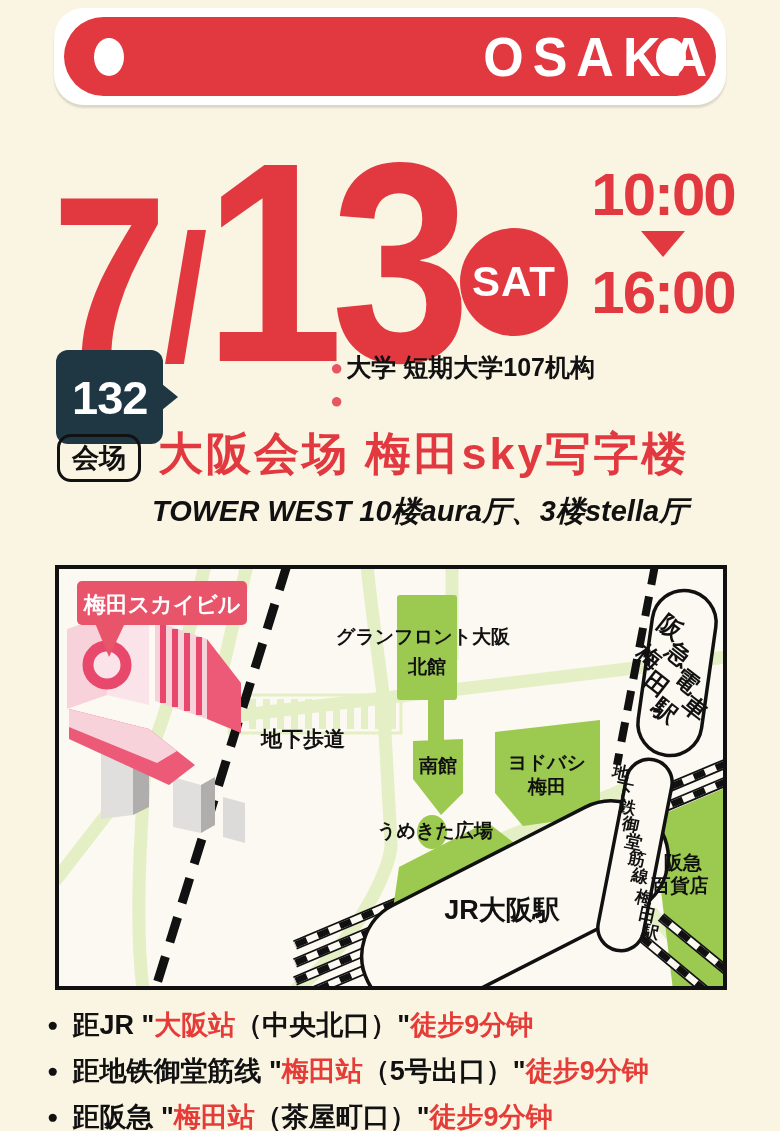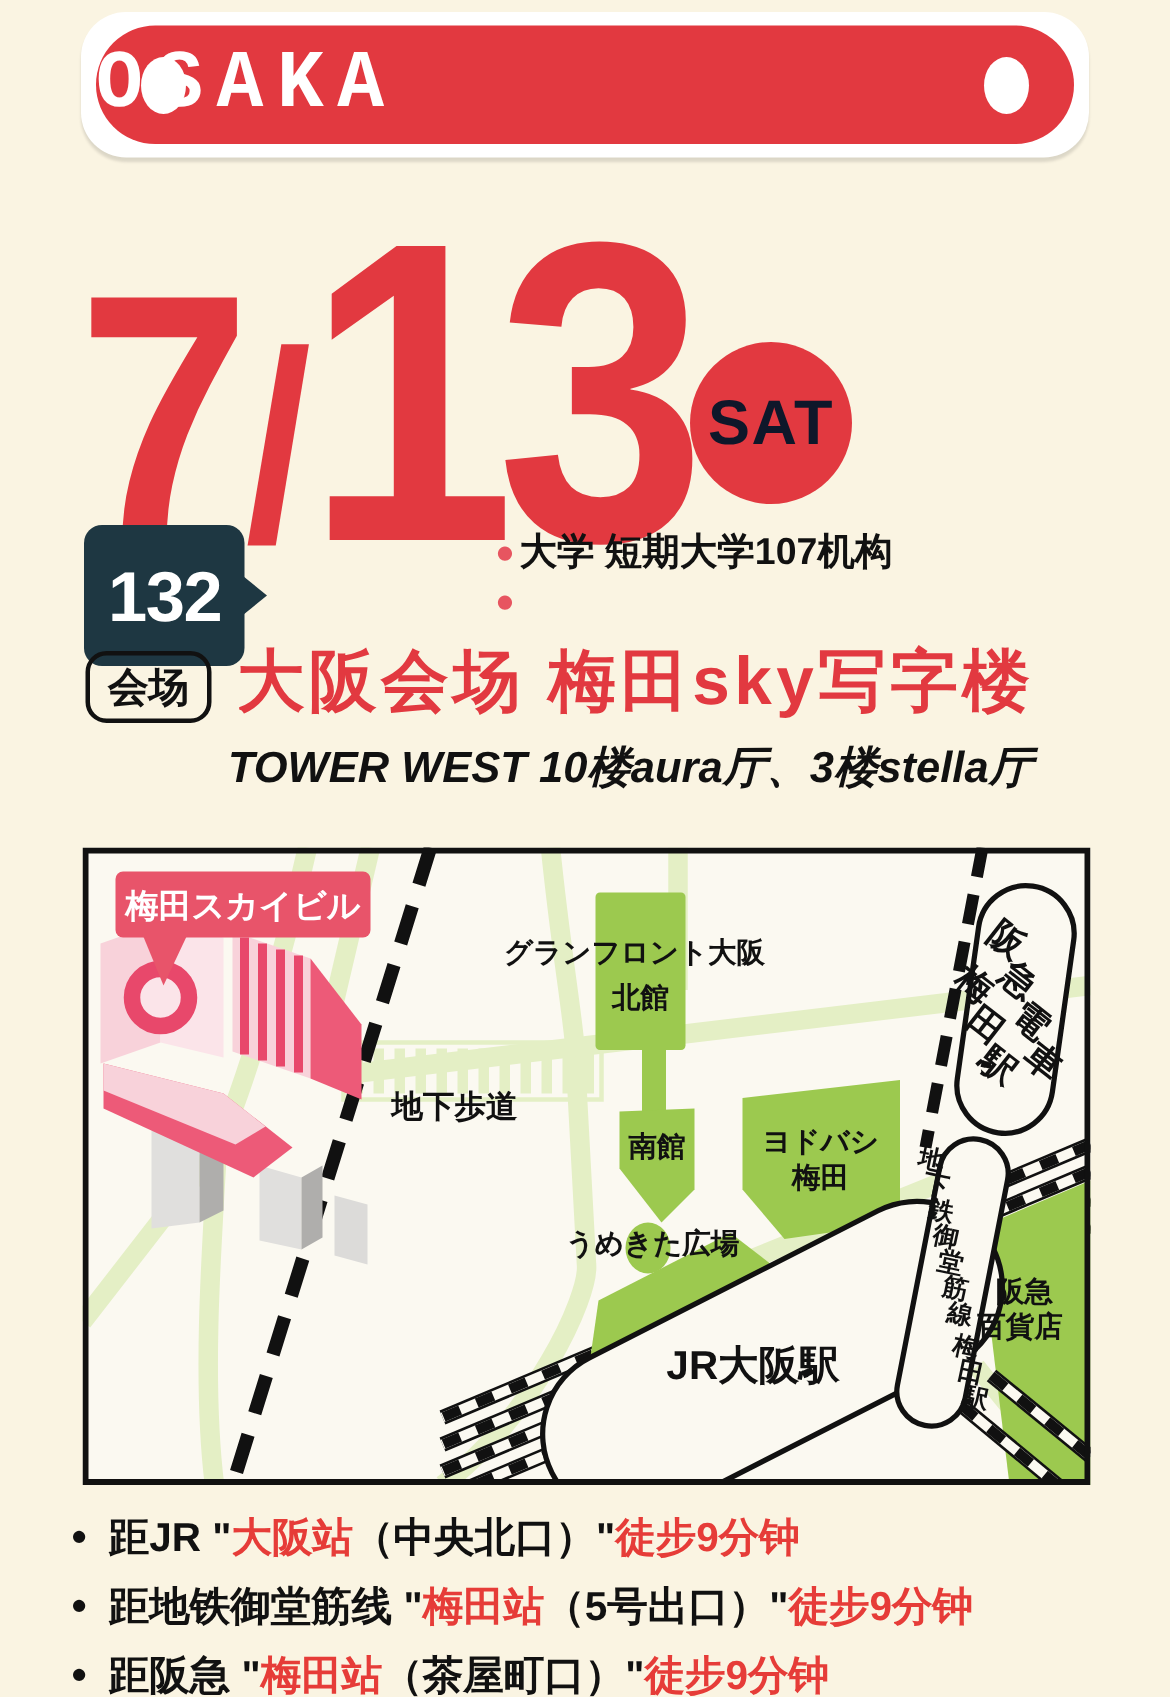--- a/index.html
+++ b/index.html
@@ -9,35 +9,35 @@
   }
   html,body{margin:0;padding:0;background:var(--cream);}
   .stage{position:relative;width:780px;height:1131px;background:var(--cream);
     font-family:"Liberation Sans","DejaVu Sans",sans-serif;overflow:hidden;color:var(--ink);}
   .abs{position:absolute;}
 
   
   .banner{left:54px;top:8px;width:672px;height:97px;background:#fff;border-radius:30px;
     box-shadow:0 3px 2px rgba(0,0,0,.12);}
   .banner-red{position:absolute;left:10px;right:10px;top:9px;bottom:9px;background:var(--accent);
-    border-radius:42px;display:flex;align-items:center;justify-content:flex-start;font-family:Liberation Mono, monospace;}
+    border-radius:42px;display:flex;align-items:center;justify-content:flex-end;}
   .banner-hole{position:absolute;top:50%;transform:translateY(-50%);width:30px;height:38px;
     background:#fff;border-radius:50%;}
   .hole-l{left:30px;} .hole-r{right:30px;}
   .banner-title{color:#fff;font-size:52px;font-weight:800;letter-spacing:9px;transform:scaleY(1.05);}
 
   
   .dateblock{left:52px;top:120px;display:flex;align-items:baseline;transform:scaleX(0.88);
     transform-origin:left bottom;color:var(--accent);font-weight:800;white-space:nowrap;}
   .d-month{font-size:235px;line-height:1;}
   .d-slash{font-size:180px;line-height:1;margin:0 -4px;}
   .d-day{font-size:285px;line-height:1;letter-spacing:-14px;}
   .sat-circle{left:460px;top:228px;width:108px;height:108px;border-radius:50%;background:var(--accent);
     display:flex;align-items:center;justify-content:center;}
-  .sat-txt{color:#0f172a;font-size:42px;font-weight:800;letter-spacing:1px;}
+  .sat-txt{color:#ffffff;font-size:42px;font-weight:800;letter-spacing:1px;}
   .times{left:578px;top:165px;width:170px;display:flex;flex-direction:column;align-items:center;}
   .time-txt{color:var(--accent);font-size:60px;font-weight:800;line-height:1;letter-spacing:-2px;}
   .tri-down{width:0;height:0;border-left:22px solid transparent;border-right:22px solid transparent;
     border-top:26px solid var(--accent);margin:6px 0;}
 
   
   .badge{left:56px;top:350px;height:62px;background:var(--badge);border-radius:12px;
     display:flex;align-items:center;padding:16px 16px;color:#fff;}
   .badge-arrow{position:absolute;right:-15px;top:50%;transform:translateY(-50%);width:0;height:0;
     border-top:13px solid transparent;border-bottom:13px solid transparent;border-left:16px solid var(--badge);}
@@ -84,20 +84,25 @@
     </div>
   </div>
 
   <div class="abs dateblock">
     <span class="d-month">7</span>
     <span class="d-slash">/</span>
     <span class="d-day">13</span>
   </div>
   <div class="abs sat-circle">
     <span class="sat-txt">SAT</span>
+  </div>
+  <div class="abs times">
+    <span class="time-txt">10:00</span>
+    <span class="tri-down"></span>
+    <span class="time-txt">16:00</span>
   </div>
 
   <div class="abs badge">
     <span class="badge-num">132</span>
     <span class="badge-arrow"></span>
   </div>
   <ul class="abs stats-list" id="stats-list">
       <li>
         <span class="stat-bullet">●</span>
         <span>大学 短期大学107机构</span>

